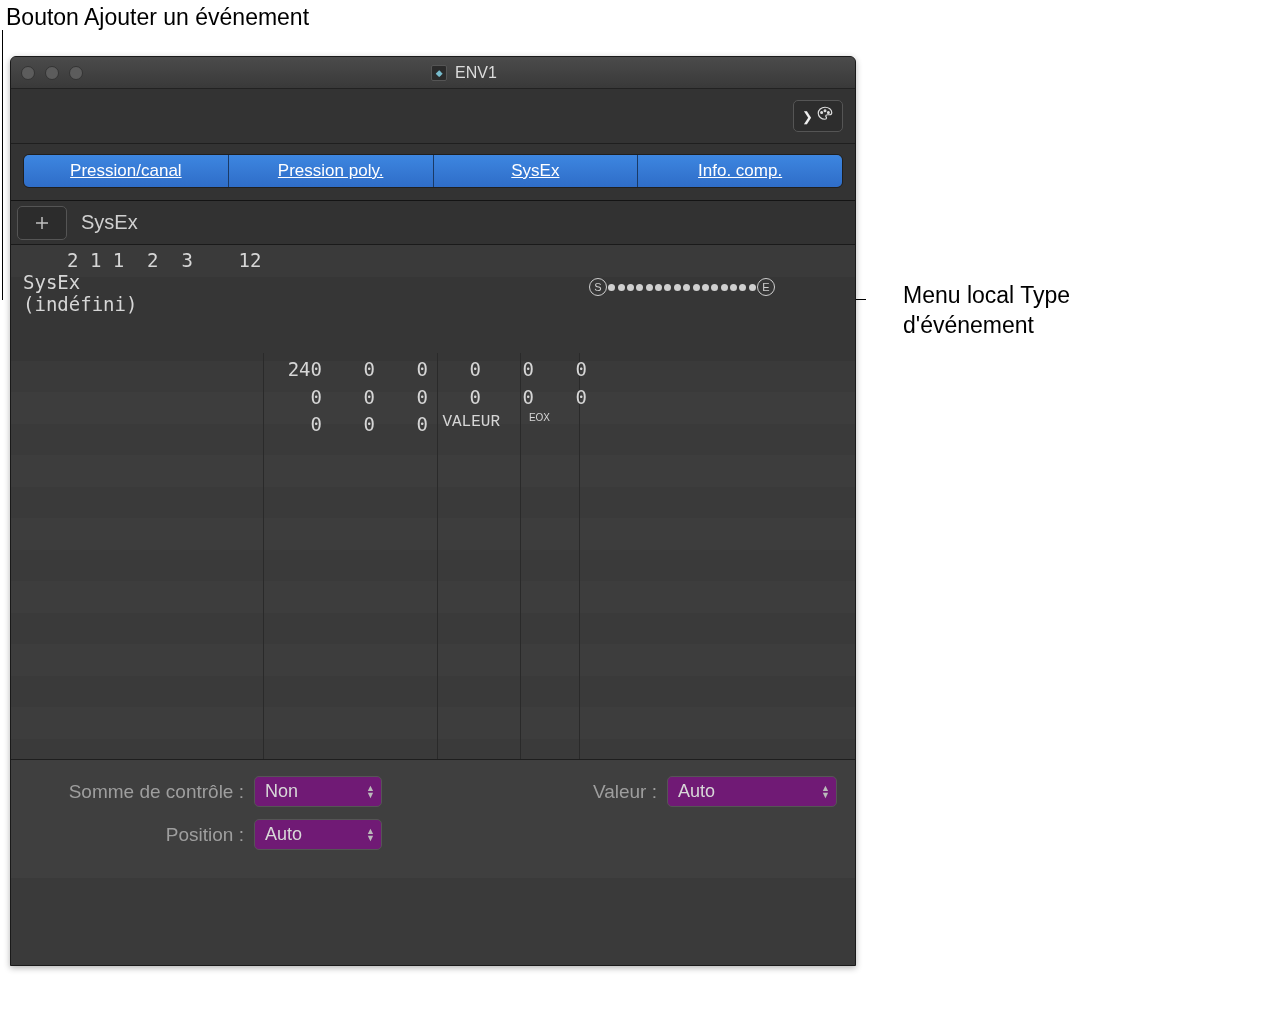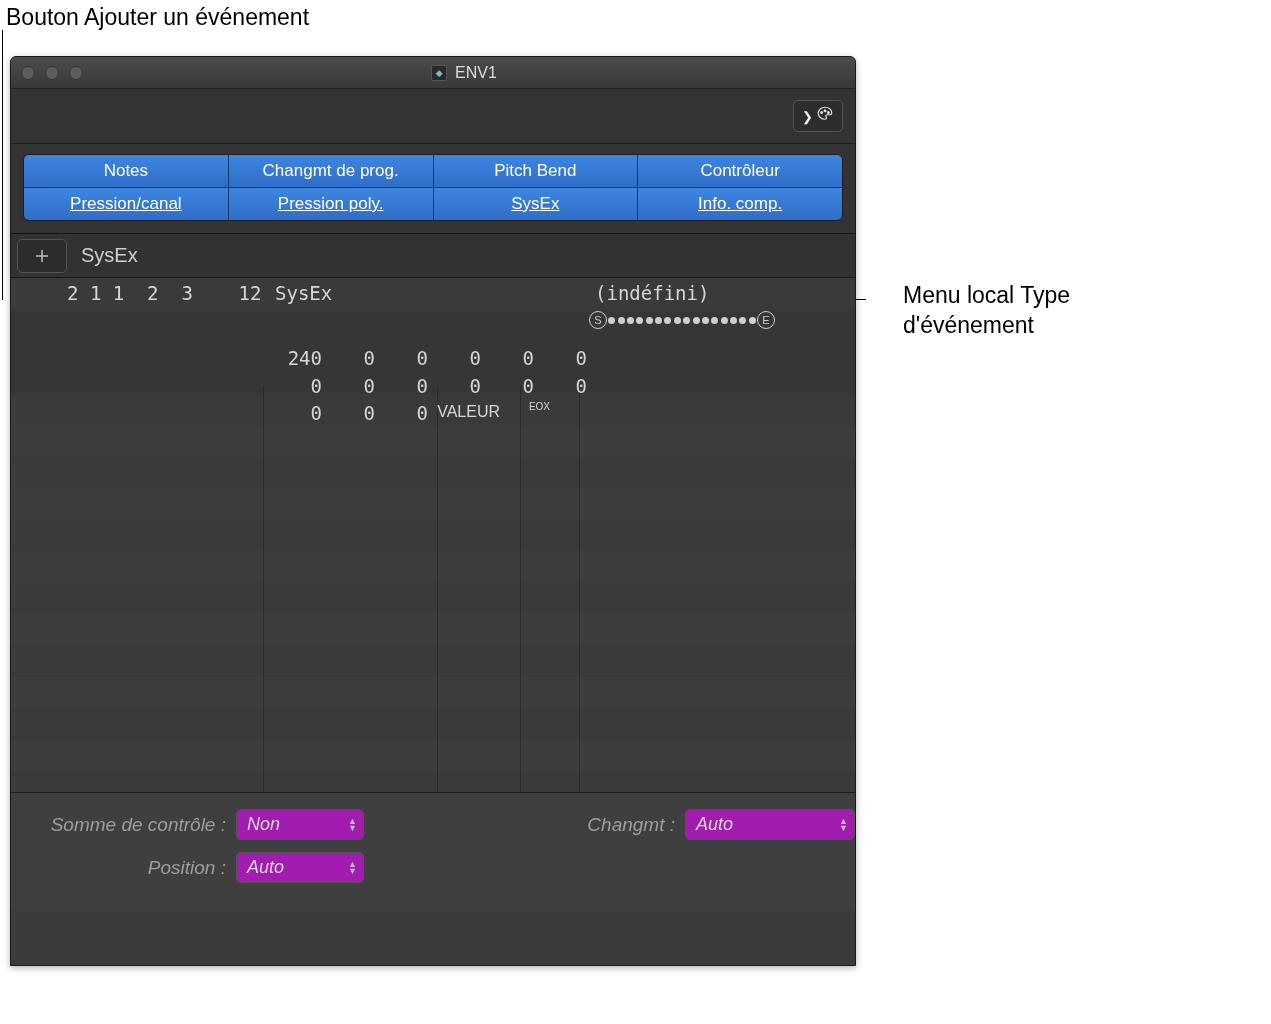--- a/index.html
+++ b/index.html
@@ -135,33 +135,34 @@
       background: #3a3a3a;
       height: 514px;
       position:relative;
       color:#d6d6d6;
       font-family: ui-monospace, Menlo, monospace;
     }
     .list-head {
       display:flex;
       font-size:19px;
       padding: 4px 0 6px;
+      flex-direction: column;
     }
     .col-pos { width: 252px; padding-left: 56px; }
     .col-type { width: 320px; padding-left: 12px; }
     .col-def { flex:1; padding-left: 12px; }
     .bytes {
       font-size:19px;
       padding-left: 258px;
       line-height: 1.45;
       margin-top: 35px;
     }
     .byte-row { display:flex; gap: 0; }
     .byte-cell { width: 53px; text-align:right; }
-    .byte-cell.lbl { font-family: Liberation Sans, sans-serif; font-size:16px; width:72px; }
+    .byte-cell.lbl { font-family: Liberation Mono, monospace; font-size:16px; width:72px; }
     .byte-cell.eox { font-family: -apple-system, Arial, sans-serif; font-size:10px; width:50px; }
     .se-block {
       position:absolute;
       top: 33px;
       left: 578px;
       color:#cfcfcf;
       font-size:17px;
       display:flex;align-items:center;gap:0;
     }
     .circ {
@@ -172,33 +173,32 @@
     .dot { width:7px;height:7px;background:#cfcfcf;border-radius:50%;display:inline-block;margin:0 1.2px; }
     .vlines { position:absolute; top:108px; bottom:0; }
     .vline { position:absolute;top:0;bottom:0;width:1px;background:#2a2a2a; }
     .striping { position:absolute; left:0; right:0; top:0; bottom:0; }
     .stripe { height:31.5px; }
     .stripe.alt { background: rgba(255,255,255,0.015); }
     .stripe.dk { background: rgba(0,0,0,0.06); }
     .footer {
       background: #3f3f3f;
       border-top:1px solid #1e1e1e;
-      padding: 16px 0;
+      padding: 16px 18px;
       color:#9e9e9e;
       font-size:19px;
-      font-style:italic;
     }
     .footer-row {
       display:flex;align-items:center;gap: 10px;
       margin-bottom: 12px;
     }
     .footer-label { width: 215px; text-align:right; }
     .footer-label2 { width: 90px; text-align:right; margin-left:auto; }
     .select {
-      background: #a21caf;
+      background: #701a75;
       border: 1px solid #555;
       border-radius: 5px;
       color:#d8d8d8;
       font-size:18px;
       padding: 4px 26px 4px 10px;
       width: 150px;
       position:relative;
       display:flex;align-items:center;
     }
     .select.sm { width: 128px; }
@@ -245,26 +245,20 @@
             <circle cx="12" cy="7.5" r="1.2" fill="#ddd"></circle>
           <circle cx="16.5" cy="10" r="1.2" fill="#ddd"></circle>
         </svg>
       </span>
     </div>
   </div>
 
   <div class="filter-panel">
     <div class="filter-grid">
       <div class="filter-row">
-        <div class="filter-btn">Notes</div>
-        <div class="filter-btn">Changmt de prog.</div>
-        <div class="filter-btn">Pitch Bend</div>
-        <div class="filter-btn">Contrôleur</div>
-      </div>
-      <div class="filter-row">
         <div class="filter-btn">Pression/canal</div>
         <div class="filter-btn">Pression poly.</div>
         <div class="filter-btn">SysEx</div>
         <div class="filter-btn">Info. comp.</div>
       </div>
     </div>
   </div>
 
   <div class="type-row">
     <div class="add-btn">
@@ -357,21 +351,21 @@
     </div>
   </div>
 
   <div class="footer">
     <div class="footer-row">
       <div class="footer-label">Somme de contrôle :</div>
       <div class="select sm">
         <span>Non</span>
         <span class="sel-arrows">▲<br>▼</span>
       </div>
-      <div class="footer-label2">Changmt :</div>
+      <div class="footer-label2">Valeur :</div>
       <div class="select med">
         <span>Auto</span>
         <span class="sel-arrows">▲<br>▼</span>
       </div>
     </div>
     <div class="footer-row">
       <div class="footer-label">Position :</div>
       <div class="select sm">
         <span>Auto</span>
         <span class="sel-arrows">▲<br>▼</span>

